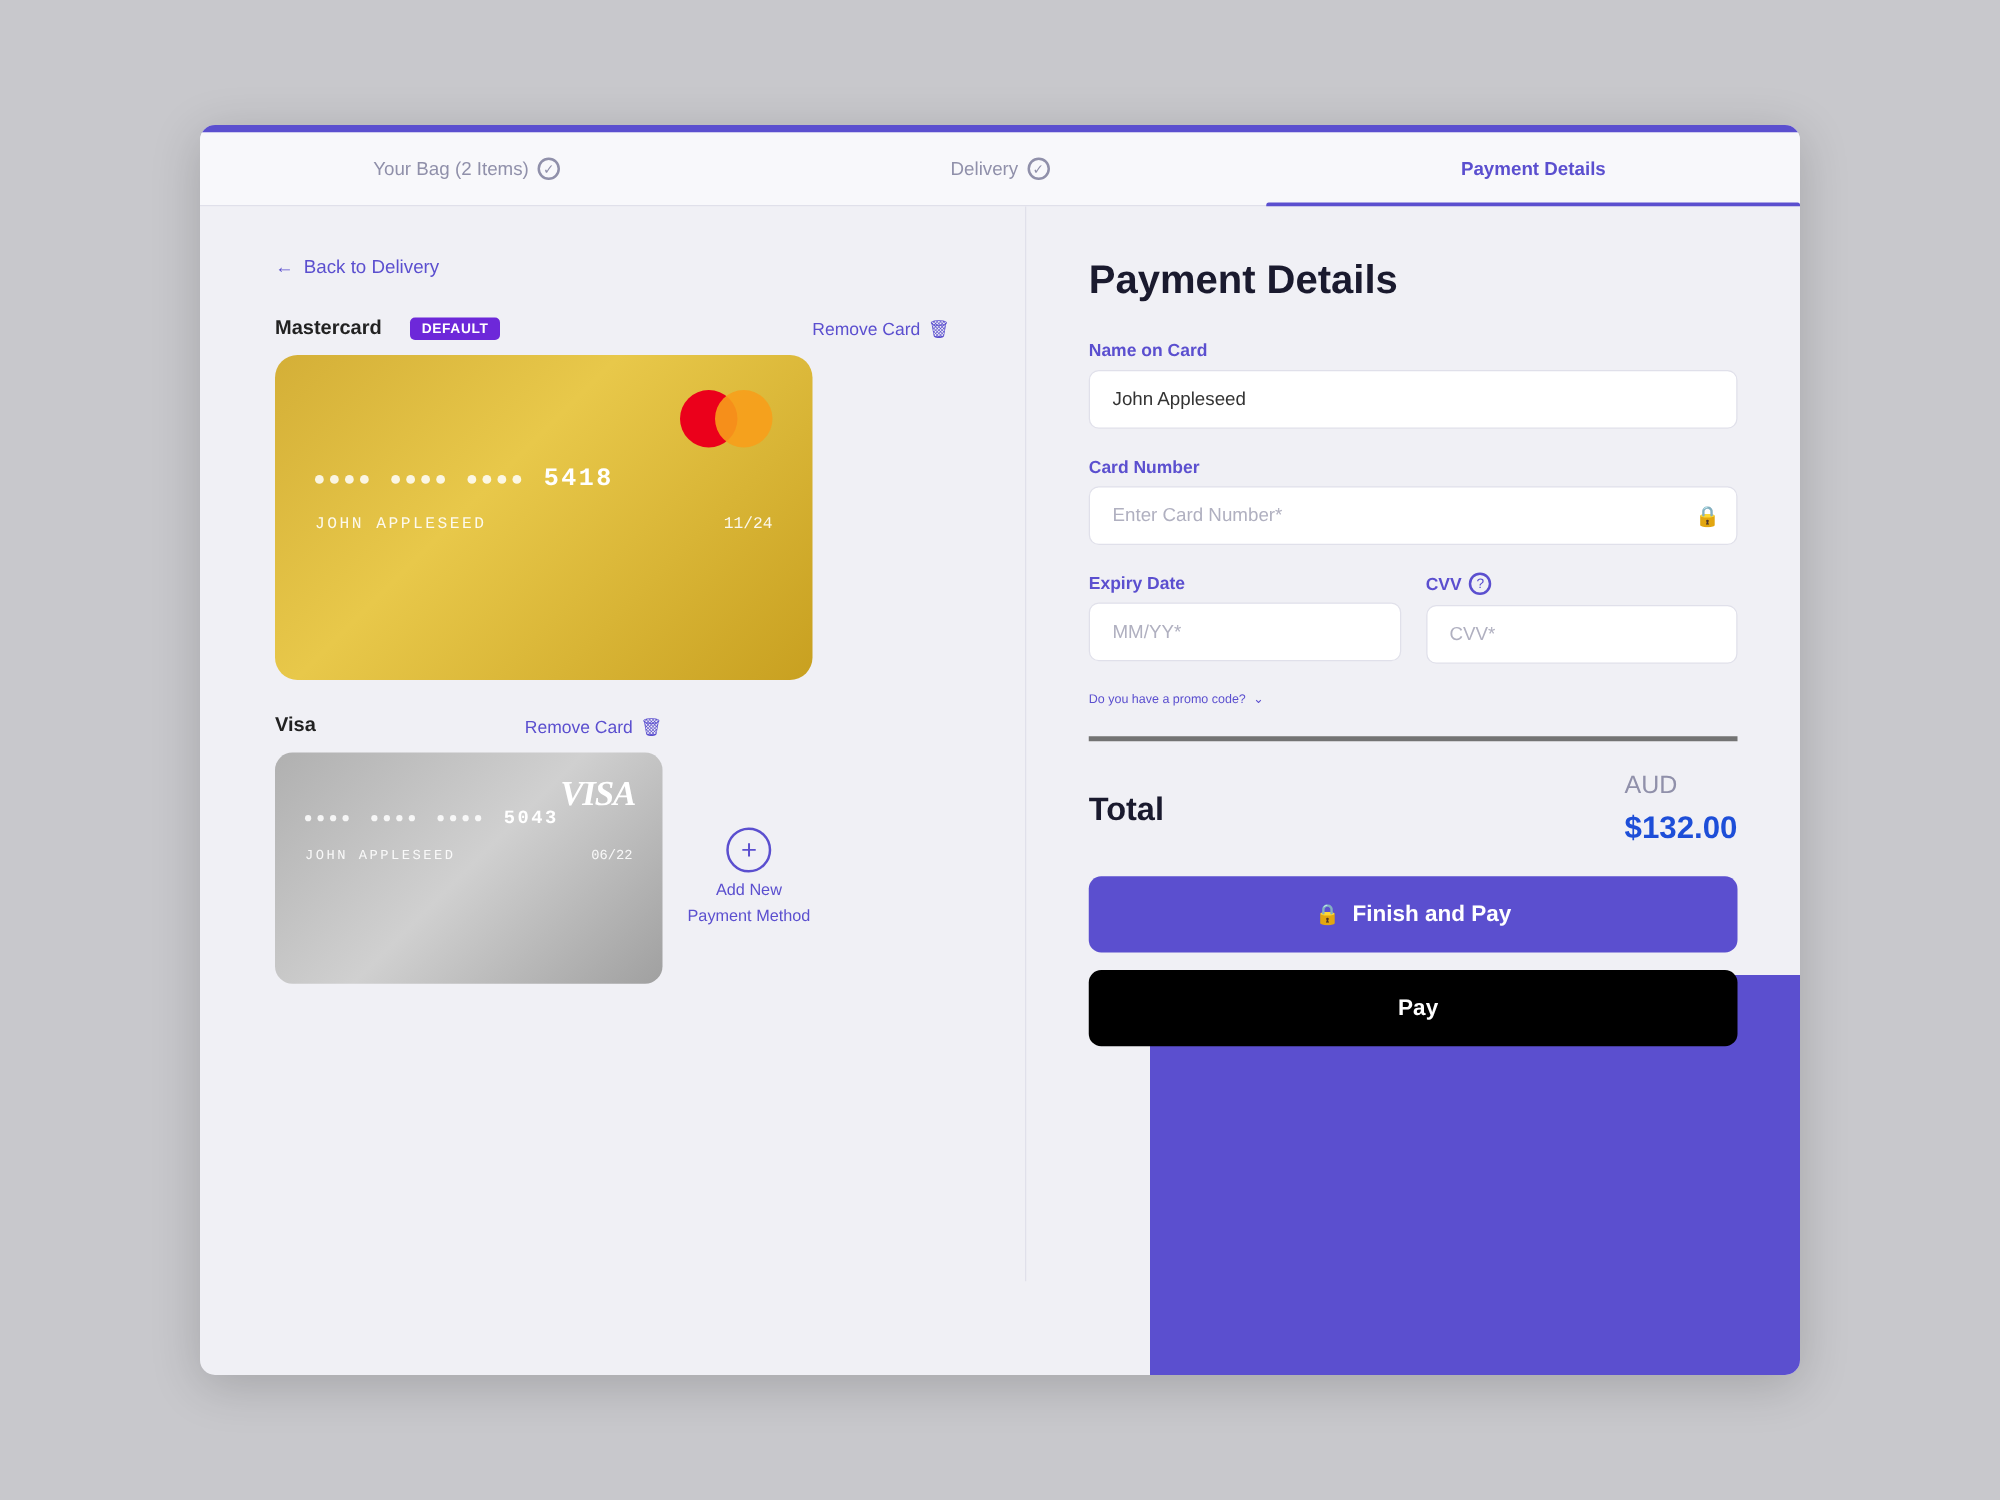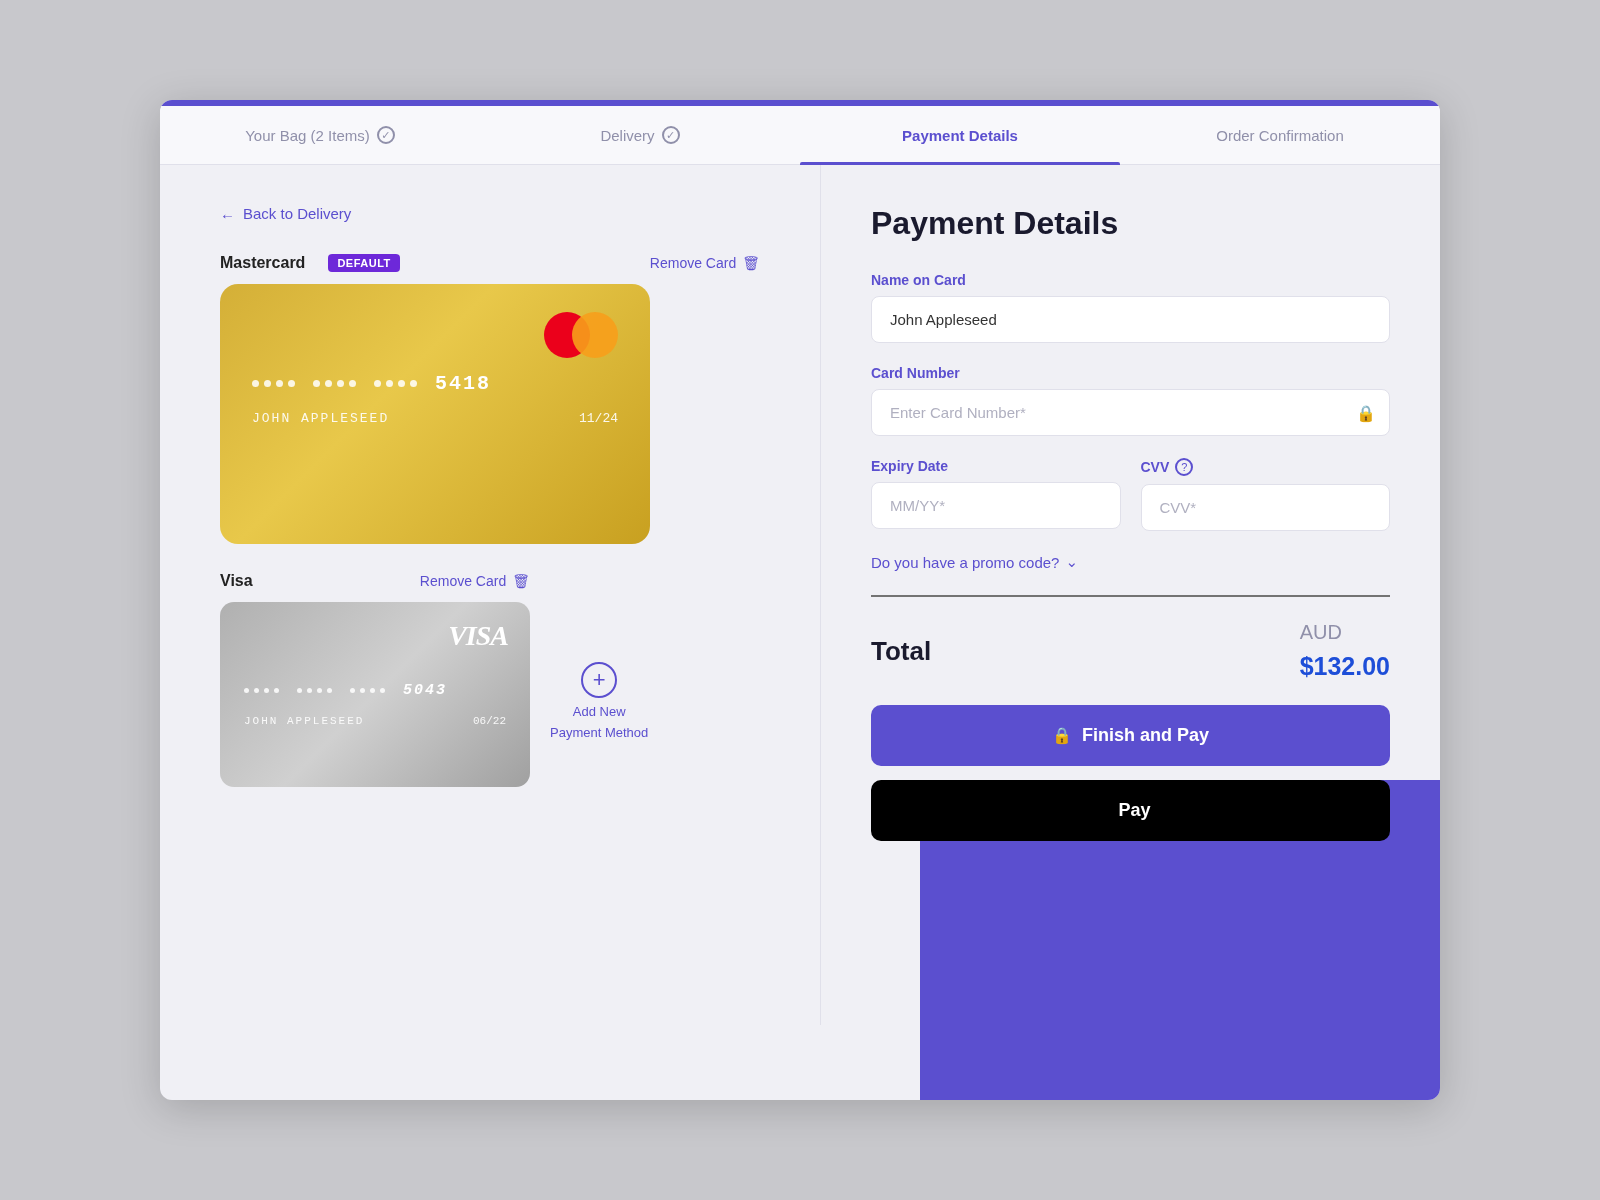--- a/index.html
+++ b/index.html
@@ -364,25 +364,25 @@
       color: #5b4fcf;
       cursor: pointer;
     }
 
     
     .promo-toggle {
       display: flex;
       align-items: center;
       gap: 6px;
       color: #5b4fcf;
-      font-size: 15px;
+      font-size: 10px;
       cursor: pointer;
       margin-bottom: 24px;
       padding-bottom: 24px;
-      border-bottom: 2px solid #737373;
+      border-bottom: 4px solid #737373;
     }
 
     
     .total-row {
       display: flex;
       justify-content: space-between;
       align-items: center;
       margin-bottom: 24px;
     }
     .total-label {
@@ -462,23 +462,20 @@
       <span>Your Bag (2 Items)</span>
       <span class="check-icon">✓</span>
     </div>
     <div class="progress-nav-item completed">
       <span>Delivery</span>
       <span class="check-icon">✓</span>
     </div>
     <div class="progress-nav-item active">
       <span>Payment Details</span>
     </div>
-    <div class="progress-nav-item">
-      <span>Order Confirmation</span>
-    </div>
   </nav>
 
   <div class="main-content">
 
     <div class="left-panel">
 
       <a class="back-link">
         <span>←</span>
         <span>Back to Delivery</span>
       </a>
@@ -539,21 +536,21 @@
             </div>
             <button class="remove-card-btn">
               <span>Remove Card</span>
               <span>🗑</span>
             </button>
           </div>
 
           <div class="visa-card">
             <div class="visa-logo">VISA</div>
 
-            <div style="margin-top:60px;font-style:italic;">
+            <div style="margin-top:24px;">
               <div class="card-number-dots">
                 <div class="dot-group">
                   <div class="dot visa-dot"></div>
                   <div class="dot visa-dot"></div>
                   <div class="dot visa-dot"></div>
                   <div class="dot visa-dot"></div>
                 </div>
                 <div class="dot-group">
                   <div class="dot visa-dot"></div>
                   <div class="dot visa-dot"></div>

